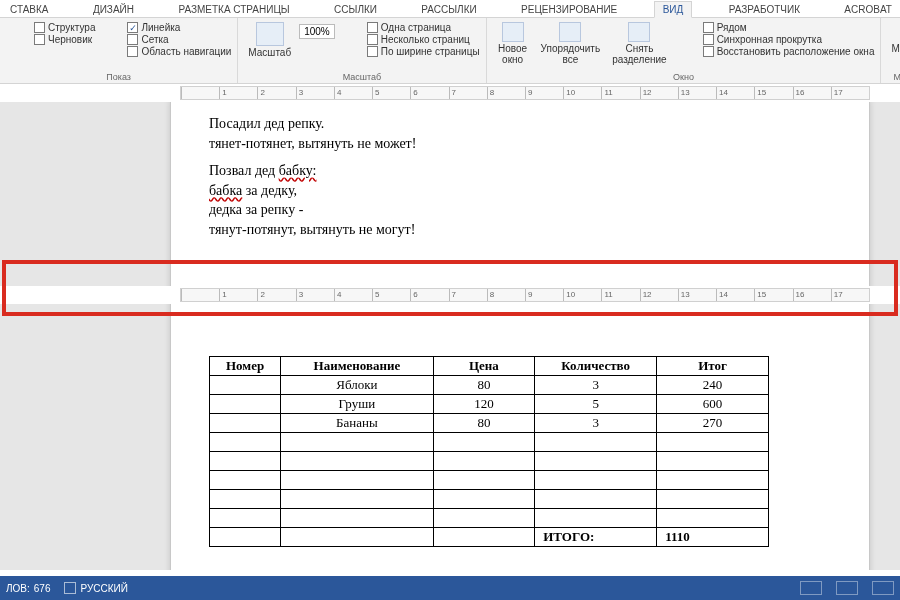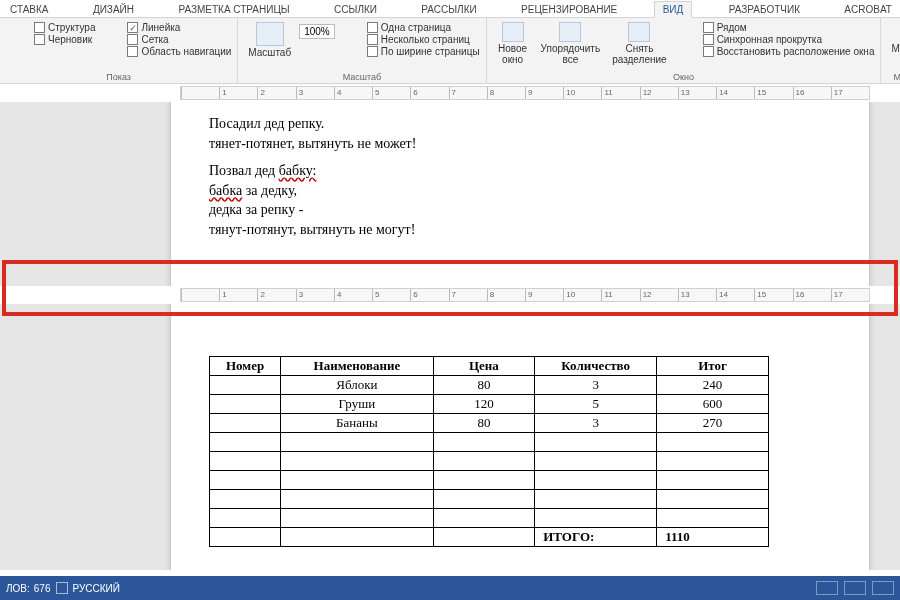--- a/index.html
+++ b/index.html
@@ -193,21 +193,21 @@
   .status {
     position: absolute;
     left: 0; right: 0; bottom: 0;
     height: 20px;
     background: #2b579a;
     color: #fff;
     font-size: 10px;
     display: flex;
     align-items: center;
     padding: 12px 6px;
-    gap: 6px;
+    gap: 14px;
   }
   .status .seg { display: flex; align-items: center; gap: 4px; }
   .status .ico {
     width: 12px; height: 12px;
     border: 1px solid rgba(255,255,255,.6);
   }
   .status .spacer { flex: 1; }
   .status .viewbtn {
     width: 22px; height: 14px;
     border: 1px solid rgba(255,255,255,.4);

